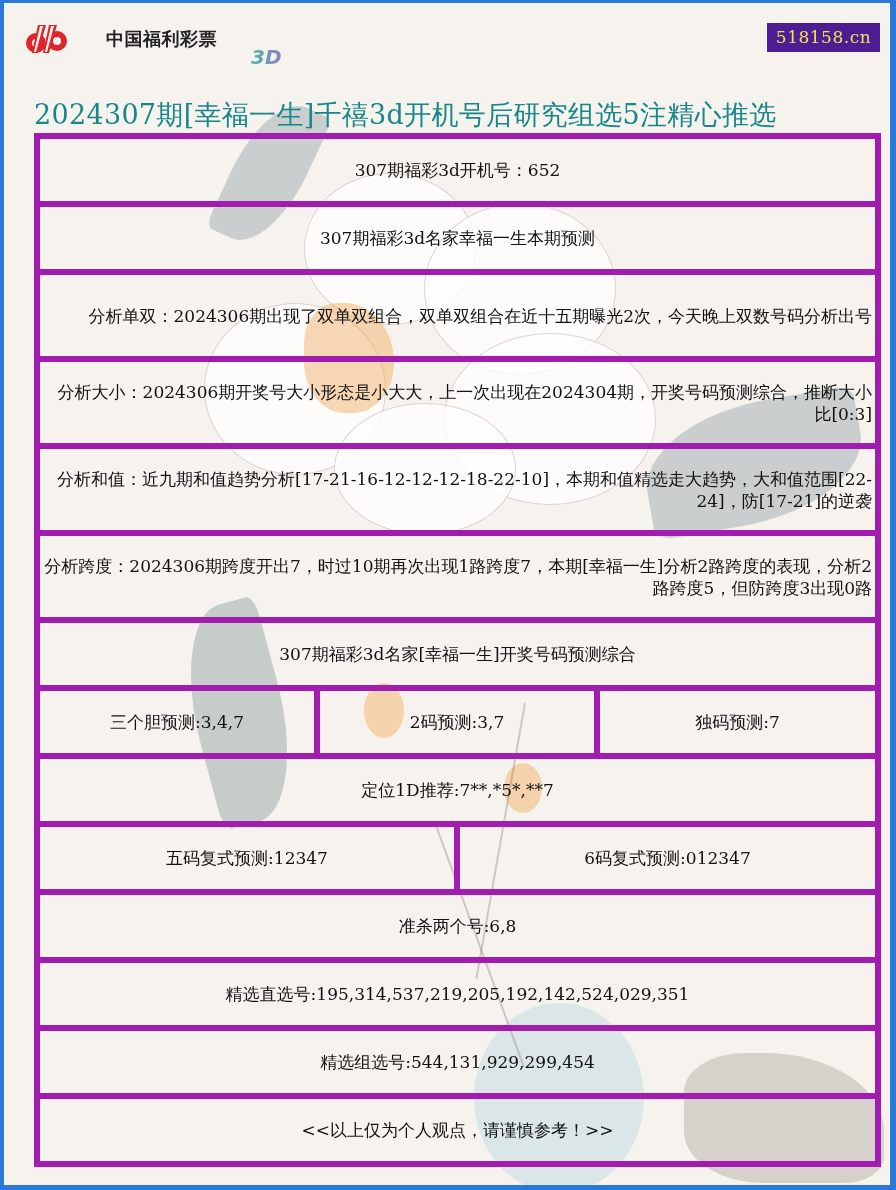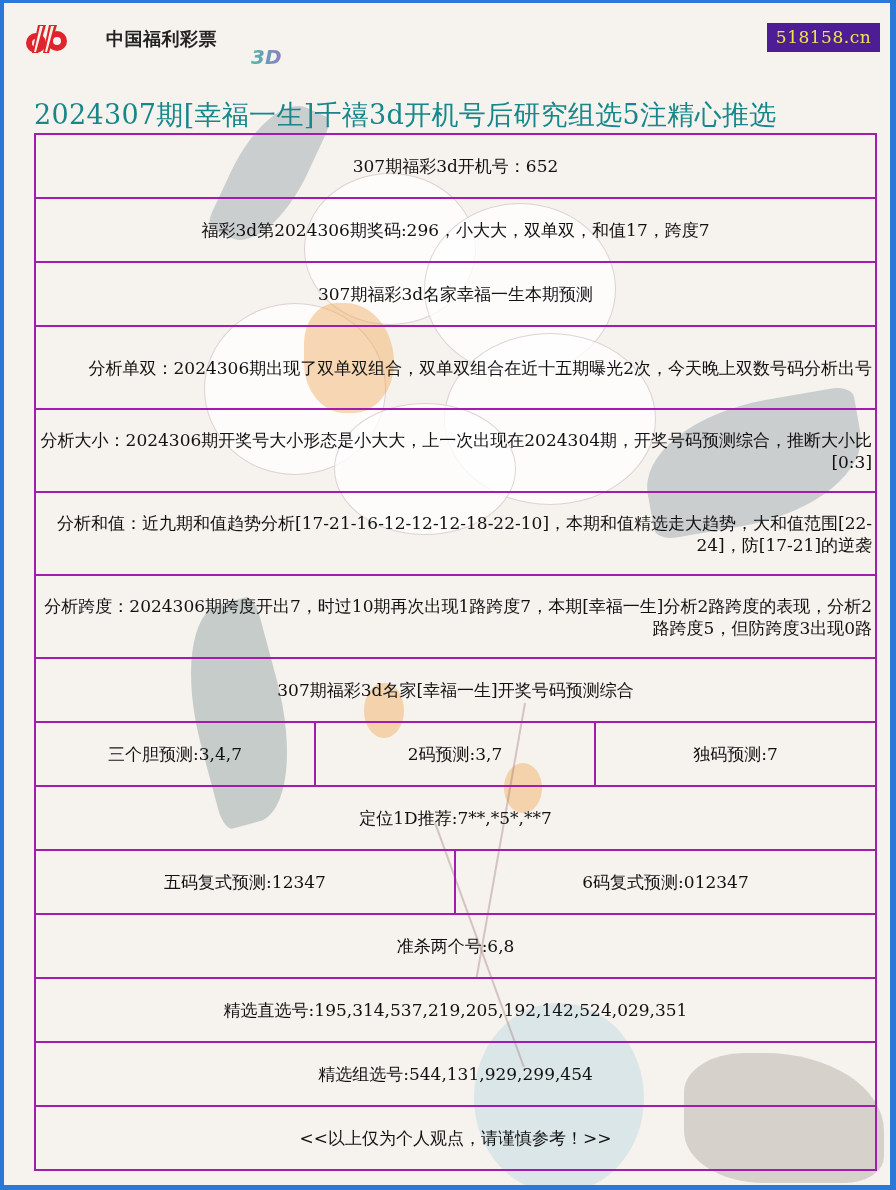--- a/index.html
+++ b/index.html
@@ -28,21 +28,21 @@
   .logo-text { font-family:"DejaVu Sans","Liberation Sans",sans-serif; font-weight:bold; font-size:18px; color:#222; margin-left:4px; letter-spacing:0.5px; }
   .logo-3d { font-family:"DejaVu Sans","Liberation Sans",sans-serif; font-weight:bold; font-style:italic; font-size:20px; margin-left:2px;
     background:linear-gradient(90deg,#4cb9a8,#8e7cc9); -webkit-background-clip:text; background-clip:text; color:transparent;margin-top:35px; }
 
   .site-badge { position:absolute; left:763px; top:20px; width:113px; height:29px; background:#4c1d95;
     color:#f3e34a; font-family:"DejaVu Serif","Liberation Serif",serif; font-size:17px; line-height:29px; text-align:center; letter-spacing:0.5px; }
 
   .page-title { position:absolute; left:30px; top:66px; width:840px; font-size:27px; color:#17878a; white-space:nowrap; letter-spacing:0.3px;margin-top:28px; }
 
   table.main { position:absolute; left:30px; top:130px; width:841px; border-collapse:collapse; table-layout:fixed; }
-  table.main td { border:2px solid #a21caf; font-size:17px; color:#111; padding:0 3px; vertical-align:middle; }
+  table.main td { border:6px solid #a21caf; font-size:17px; color:#111; padding:0 3px; vertical-align:middle; }
   td.c { text-align:center; }
   td.l { text-align:right; line-height:22px; padding-top:0; }
   tr.h63 td { height:62px; }
   tr.h82 td { height:81px; }
 </style>
 </head>
 <body>
 
 <div class="frame">
 
@@ -88,23 +88,20 @@
       <col style="width:280px">
         <col style="width:140px">
         <col style="width:140px">
         <col style="width:281px">
     </colgroup>
     <tbody>
         <tr class="h63">
       <td class="c" colspan="4">307期福彩3d开机号：652</td>
     </tr>
     <tr class="h63">
-      <td class="c" colspan="4">福彩3d第2024306期奖码:296，小大大，双单双，和值17，跨度7</td>
-    </tr>
-    <tr class="h63">
       <td class="c" colspan="4">307期福彩3d名家幸福一生本期预测</td>
     </tr>
     <tr class="h82">
       <td class="l" colspan="4">分析单双：2024306期出现了双单双组合，双单双组合在近十五期曝光2次，今天晚上双数号码分析出号</td>
     </tr>
     <tr class="h82">
       <td class="l" colspan="4">分析大小：2024306期开奖号大小形态是小大大，上一次出现在2024304期，开奖号码预测综合，推断大小比[0:3]</td>
     </tr>
     <tr class="h82">
       <td class="l" colspan="4">分析和值：近九期和值趋势分析[17-21-16-12-12-12-18-22-10]，本期和值精选走大趋势，大和值范围[22-24]，防[17-21]的逆袭</td>

